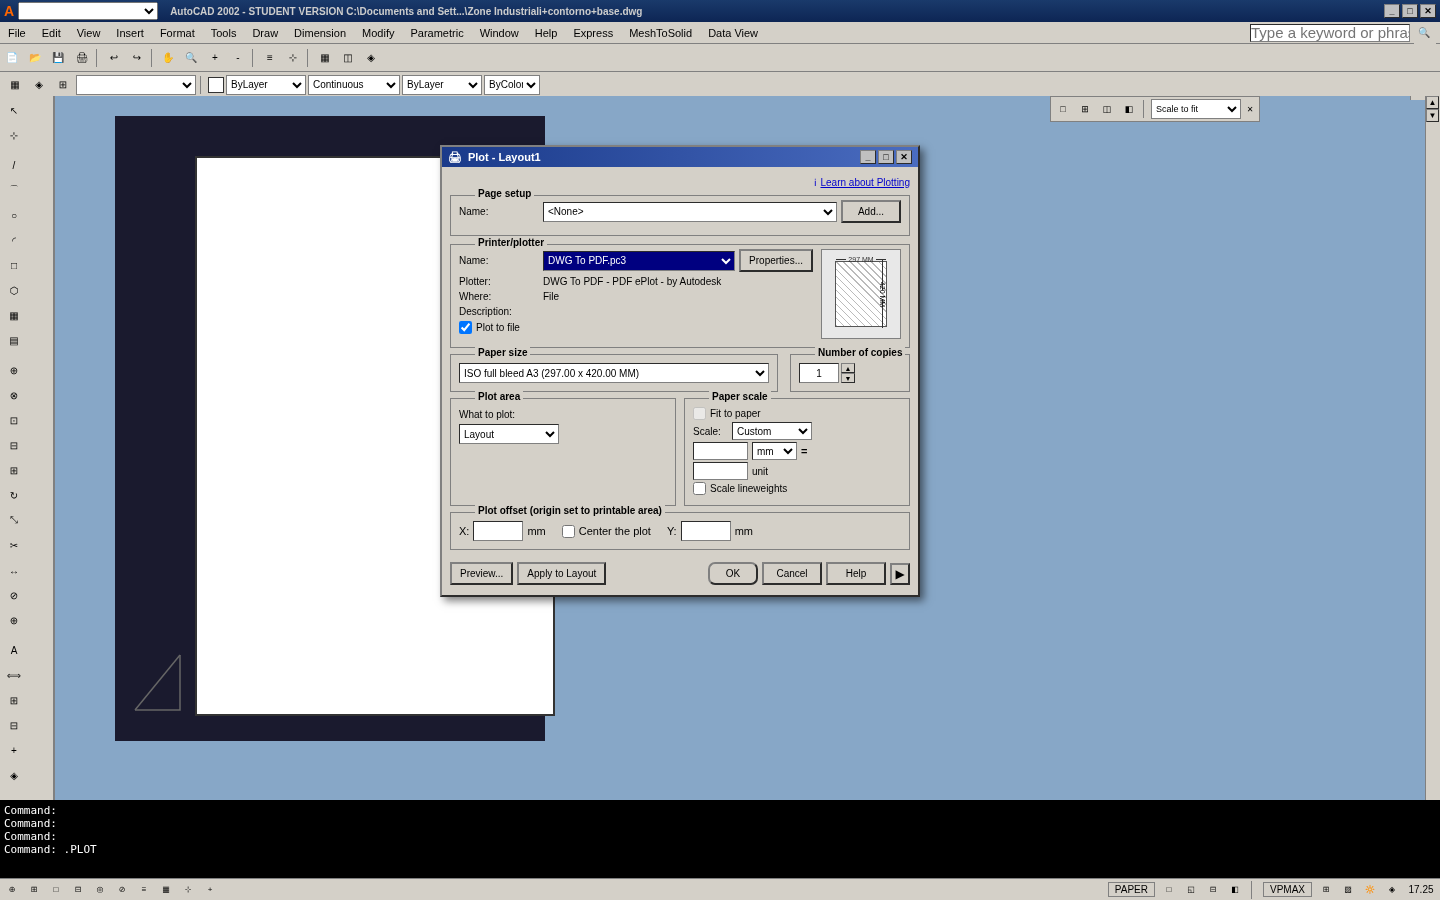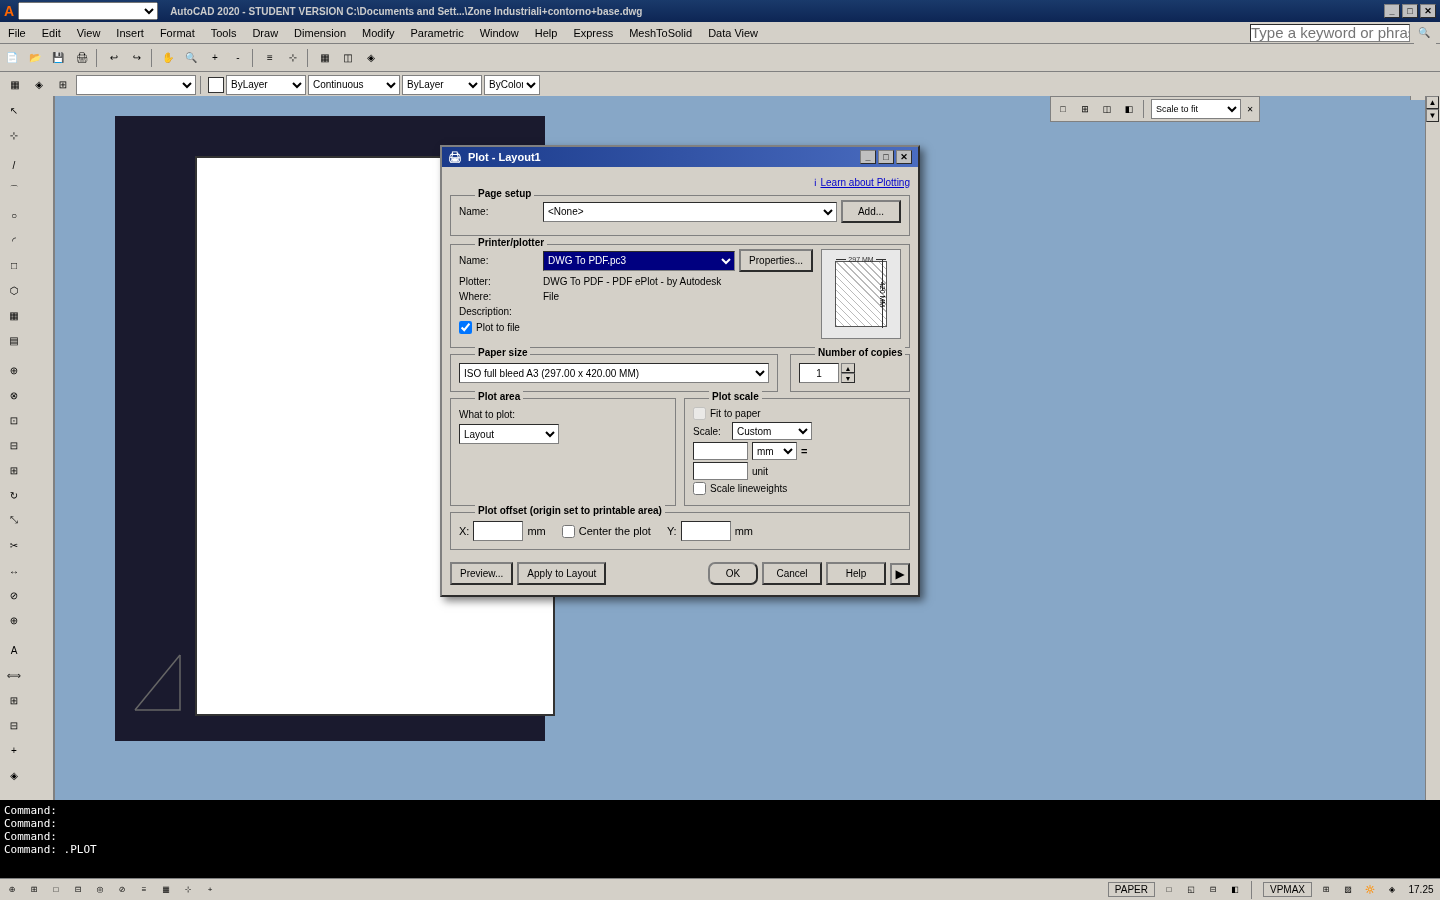--- a/index.html
+++ b/index.html
@@ -98,21 +98,21 @@
     .unit-select { height: 18px; background: white; border: 1px inset #808080; font-size: 10px; }
     .equals { font-size: 11px; font-weight: bold; }
   </style>
 </head>
 <body>
 
 <div id="title-bar">
   <div id="title-bar-left">
     <span style="font-size:14px; font-weight:bold; color:#ff6600;">A</span>
     <select style="font-size:10px; height:18px; width:140px;">AutoCAD Classic</select>
-    <span style="font-size:10px; color:#ccc; margin-left:8px;">AutoCAD 2020 - STUDENT VERSION   C:\Documents and Sett...\Zone Industriali+contorno+base.dwg</span>
+    <span style="font-size:10px; color:#ccc; margin-left:8px;">AutoCAD 2002 - STUDENT VERSION   C:\Documents and Sett...\Zone Industriali+contorno+base.dwg</span>
   </div>
   <div id="title-bar-right">
     <div class="title-btn">_</div>
     <div class="title-btn">□</div>
     <div class="title-btn">✕</div>
   </div>
 </div>
 
 <div id="menu-bar">
   <div class="menu-item">File</div>
@@ -394,21 +394,21 @@
             <option>Layout</option>
             <option>Window</option>
             <option>Extents</option>
             <option>Limits</option>
             <option>Display</option>
           </select>
         </div>
       </div>
 
       <div class="group-box" style="flex:1; margin-bottom:0;">
-        <div class="group-box-title">Plot scale</div>
+        <div class="group-box-title">Paper scale</div>
         <div style="margin-top:4px;">
           <div class="checkbox-row">
             <input type="checkbox" disabled="" style="">
             <span>Fit to paper</span>
           </div>
           <div class="scale-row">
             <span style="min-width:35px;">Scale:</span>
             <select class="unit-select" style="width:80px;">
               <option>Custom</option>
               <option>1:1</option>

